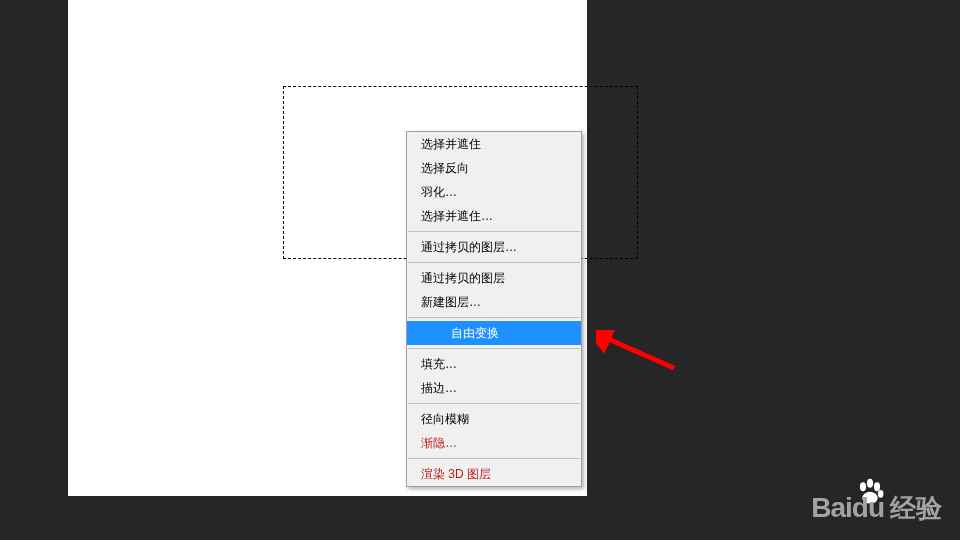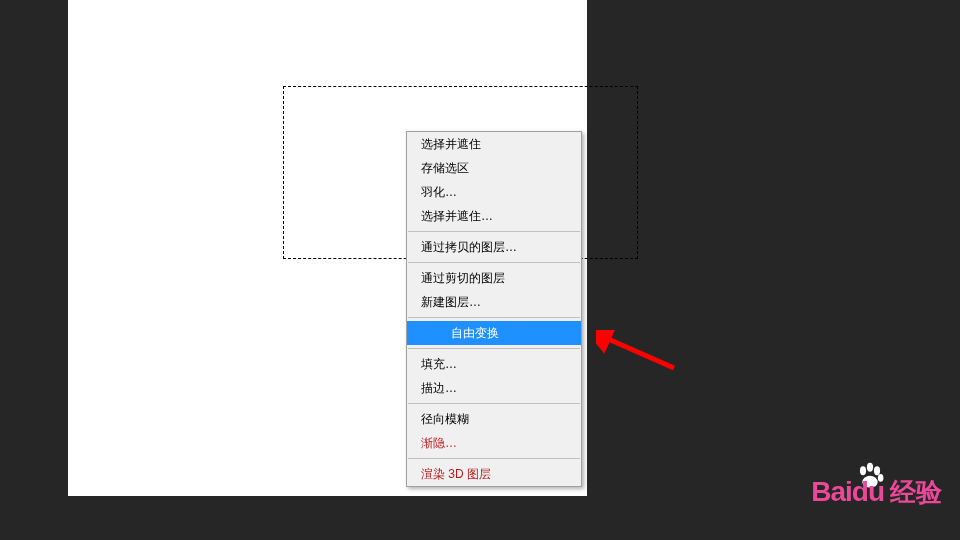--- a/index.html
+++ b/index.html
@@ -61,23 +61,23 @@
       position: absolute;
       left: 596px;
       top: 330px;
       width: 80px;
       height: 40px;
       pointer-events: none;
     }
     .watermark {
       position: absolute;
       right: 18px;
-      bottom: 30px;
+      bottom: 14px;
       text-align: right;
-      color: #ec4899;
+      color: #a3a3a3;
     }
     .watermark-main {
       display: flex;
       align-items: baseline;
       justify-content: flex-end;
       gap: 6px;
     }
     .watermark-baidu {
       font-size: 28px;
       font-weight: bold;
@@ -101,27 +101,27 @@
   </style>
 </head>
 <body>
 
 <div class="canvas">
   <div class="selection"></div>
 </div>
 
 <div class="context-menu" id="context-menu">
     <div class="menu-item">选择并遮住</div>
-    <div class="menu-item">存储选区</div>
+    <div class="menu-item">选择反向</div>
     <div class="menu-item">羽化…</div>
     <div class="menu-item">选择并遮住…</div>
     <div class="menu-separator"></div>
     <div class="menu-item">通过拷贝的图层…</div>
     <div class="menu-separator"></div>
-    <div class="menu-item">通过剪切的图层</div>
+    <div class="menu-item">通过拷贝的图层</div>
     <div class="menu-item">新建图层…</div>
     <div class="menu-separator"></div>
     <div class="menu-item highlighted">自由变换</div>
     <div class="menu-separator"></div>
     <div class="menu-item">填充…</div>
     <div class="menu-item">描边…</div>
     <div class="menu-separator"></div>
     <div class="menu-item">径向模糊</div>
     <div class="menu-item disabled">渐隐…</div>
     <div class="menu-separator"></div>

